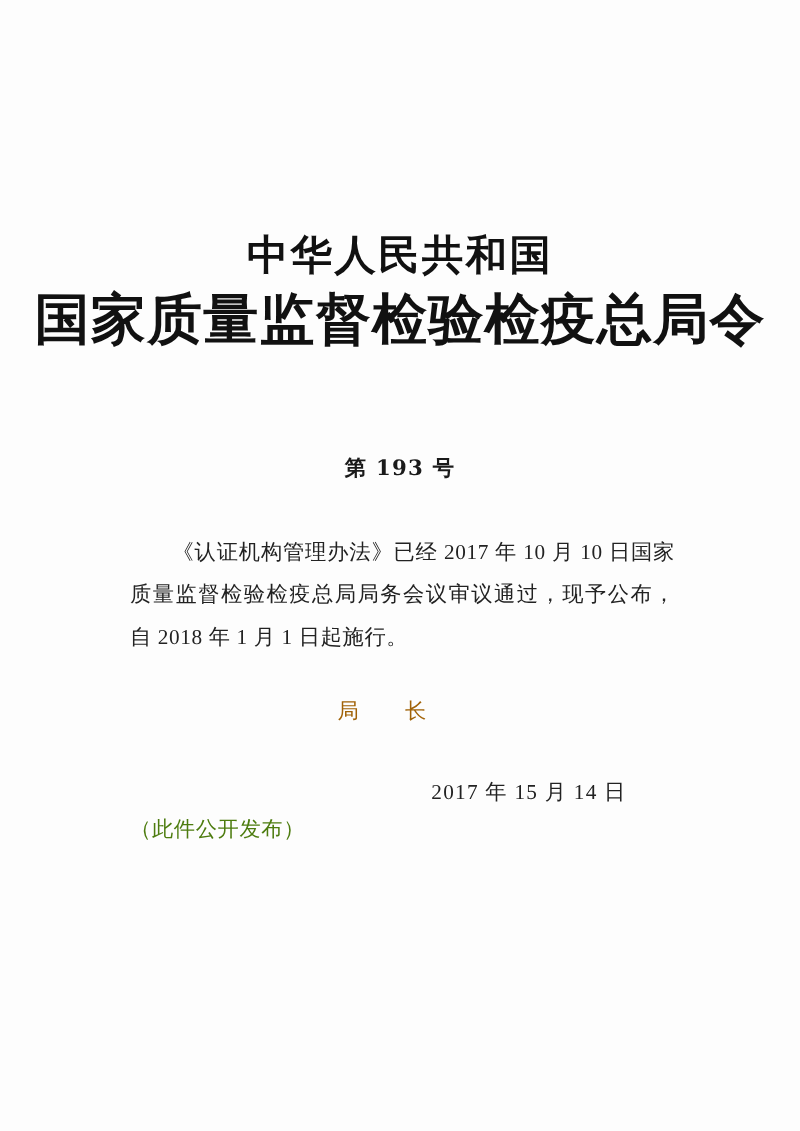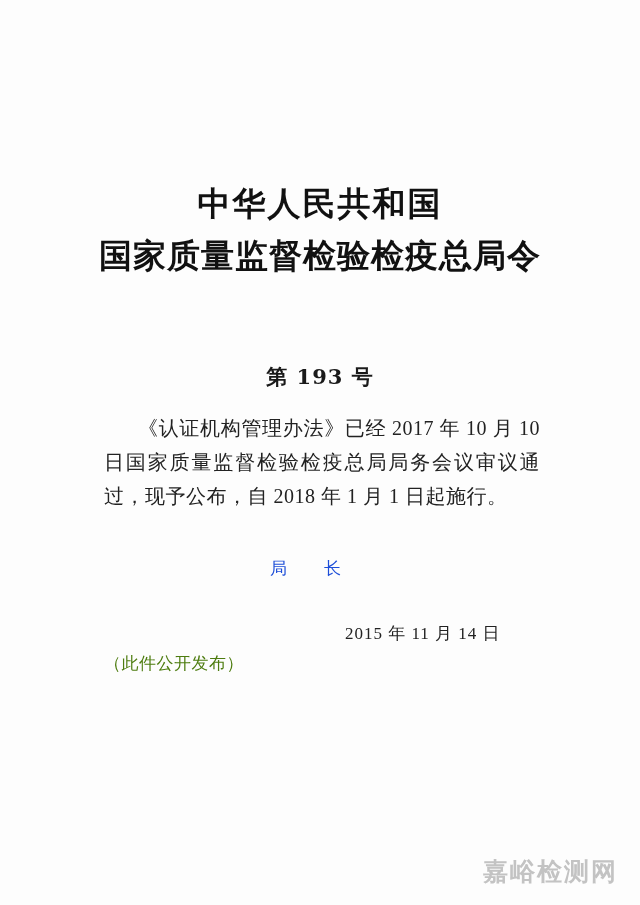--- a/index.html
+++ b/index.html
@@ -35,62 +35,62 @@
   .title-line {
     font-family: "DejaVu Serif", serif;
     font-weight: bold;
     font-size: 33px;
     letter-spacing: 2px;
     color: #111111;
     line-height: 52px;
     white-space: nowrap;
   }
   .title-line-2 {
-    font-size: 33px;
+    font-size: 44px;
     letter-spacing: 1px;
   }
 
   
   .decree-number {
     position: absolute;
     top: 363px;
     left: 0;
     width: 640px;
     text-align: center;
     font-family: "DejaVu Serif", serif;
     font-weight: bold;
-    font-size: 21px;
+    font-size: 17px;
     letter-spacing: 1px;
     color: #1a1a1a;
   }
 
   
   .body-text {
     position: absolute;
-    top: 411px;
+    top: 425px;
     left: 104px;
     width: 436px;
     font-family: "Liberation Serif", serif;
-    font-size: 20px;
+    font-size: 17px;
     line-height: 34px;
     color: #222222;
     text-align: justify;
     text-indent: 34px;
     letter-spacing: 0.5px;
   }
 
   
   .signature {
     position: absolute;
     top: 557px;
     left: 270px;
     font-family: "Liberation Serif", serif;
     font-size: 17px;
     letter-spacing: 10px;
-    color: #1d4ed8;
+    color: #a16207;
   }
 
   
   .sign-date {
     position: absolute;
     top: 622px;
     left: 345px;
     font-family: "Liberation Serif", serif;
     font-size: 17px;
     letter-spacing: 1px;
@@ -142,21 +142,20 @@
     <div class="title-line title-line-1">中华人民共和国</div>
     <div class="title-line title-line-2">国家质量监督检验检疫总局令</div>
   </div>
 
   <div class="decree-number">第 193 号</div>
 
   <div class="body-text">《认证机构管理办法》已经 2017 年 10 月 10 日国家质量监督检验检疫总局局务会议审议通过，现予公布，自 2018 年 1 月 1 日起施行。</div>
 
   <div class="signature">局　长</div>
 
-  <div class="sign-date">2015 年 11 月 14 日</div>
+  <div class="sign-date">2017 年 15 月 14 日</div>
 
   <div class="publish-note">（此件公开发布）</div>
 
   <div class="watermark">
-    <div class="watermark-cn">嘉峪检测网</div>
   </div>
 
 </div>
 
 </body></html>

